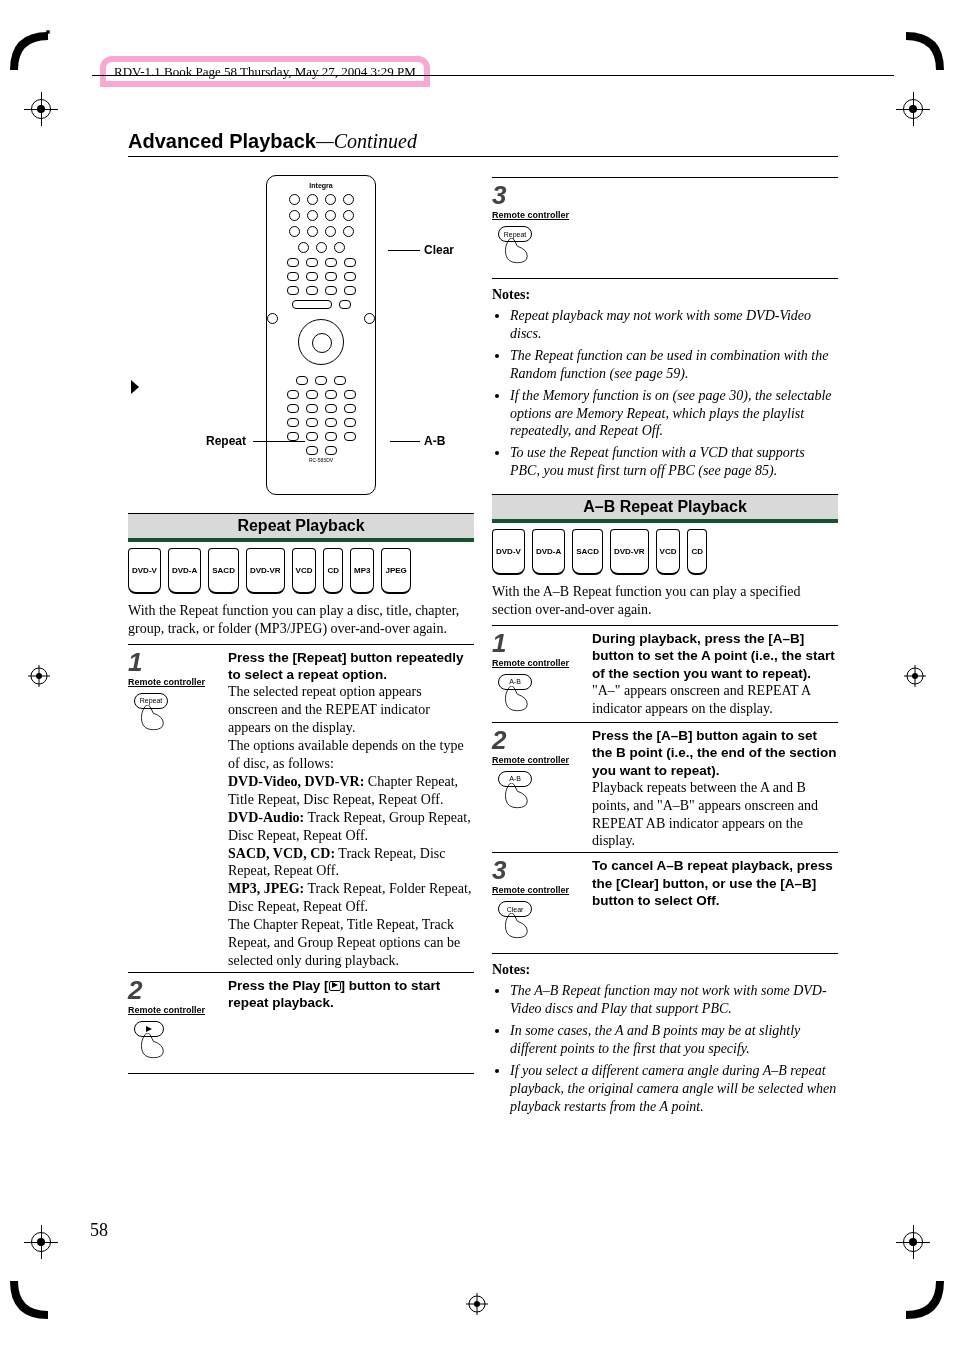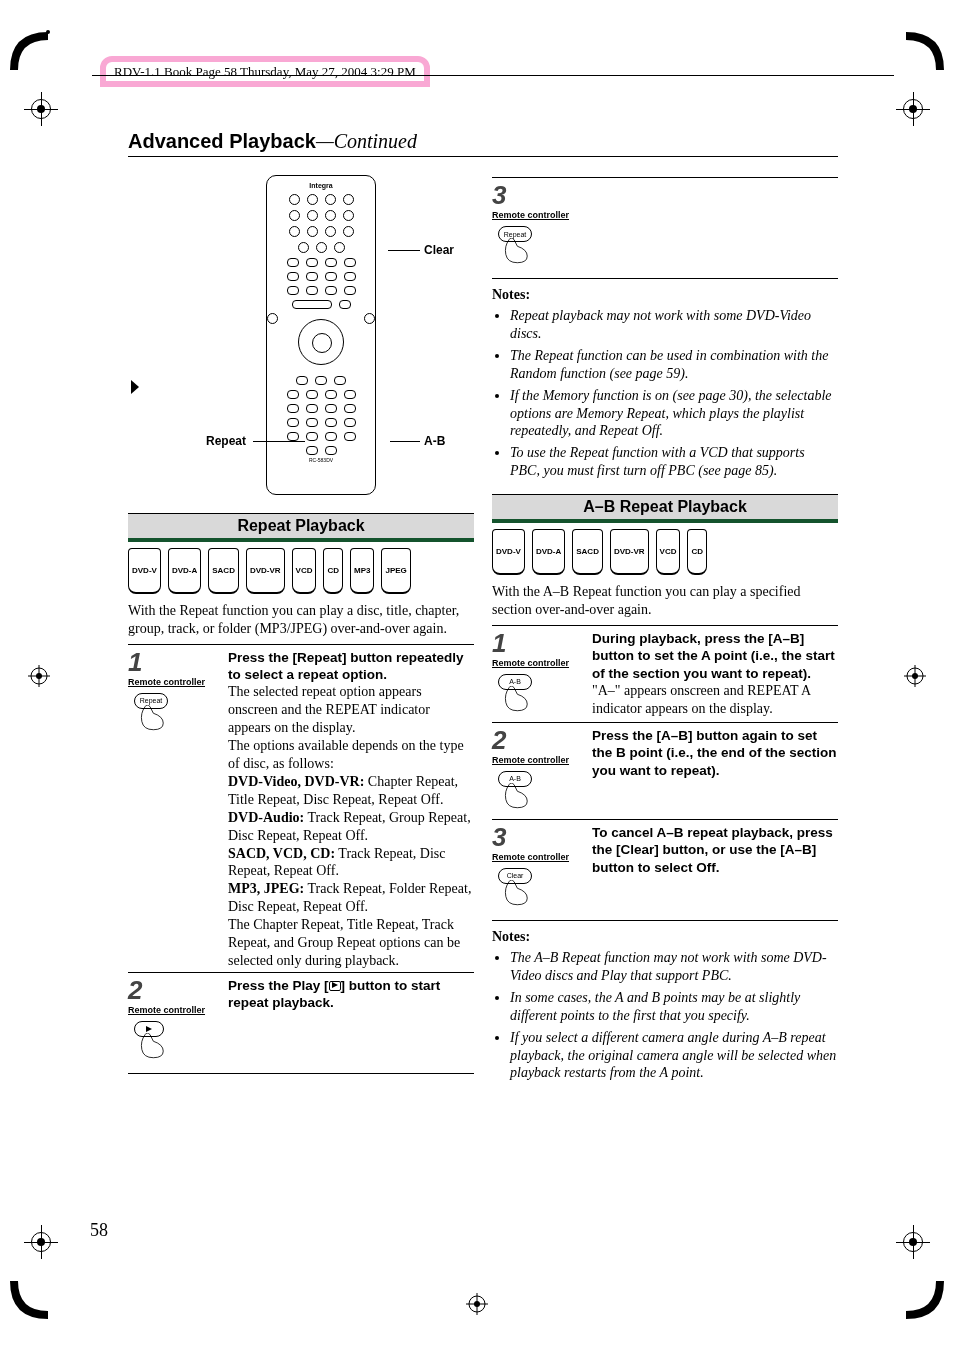--- a/index.html
+++ b/index.html
@@ -423,20 +423,21 @@
             <div class="step-sub">Remote controller</div>
             <div class="remote-icon">
               <div class="pill">A-B</div>
               <svg class="finger" viewBox="0 0 40 34">
                   <path d="M8 2 Q10 -2 14 2 L18 10 Q30 14 30 22 Q30 30 18 30 Q6 30 4 20 Q2 10 8 2 Z" fill="none" stroke="#000" stroke-width="1"></path>
                 </svg>
             </div>
           </div>
           <div class="step-right">
             <span class="lead">Press the [A–B] button again to set the B point (i.e., the end of the section you want to repeat).</span>
+            <span>Playback repeats between the A and B points, and "A–B" appears onscreen and REPEAT AB indicator appears on the display.</span>
           </div>
         </div>
         <div class="step">
           <div class="step-left">
             <div class="step-num">3</div>
             <div class="step-sub">Remote controller</div>
             <div class="remote-icon">
               <div class="pill">Clear</div>
               <svg class="finger" viewBox="0 0 40 34">
                   <path d="M8 2 Q10 -2 14 2 L18 10 Q30 14 30 22 Q30 30 18 30 Q6 30 4 20 Q2 10 8 2 Z" fill="none" stroke="#000" stroke-width="1"></path>

